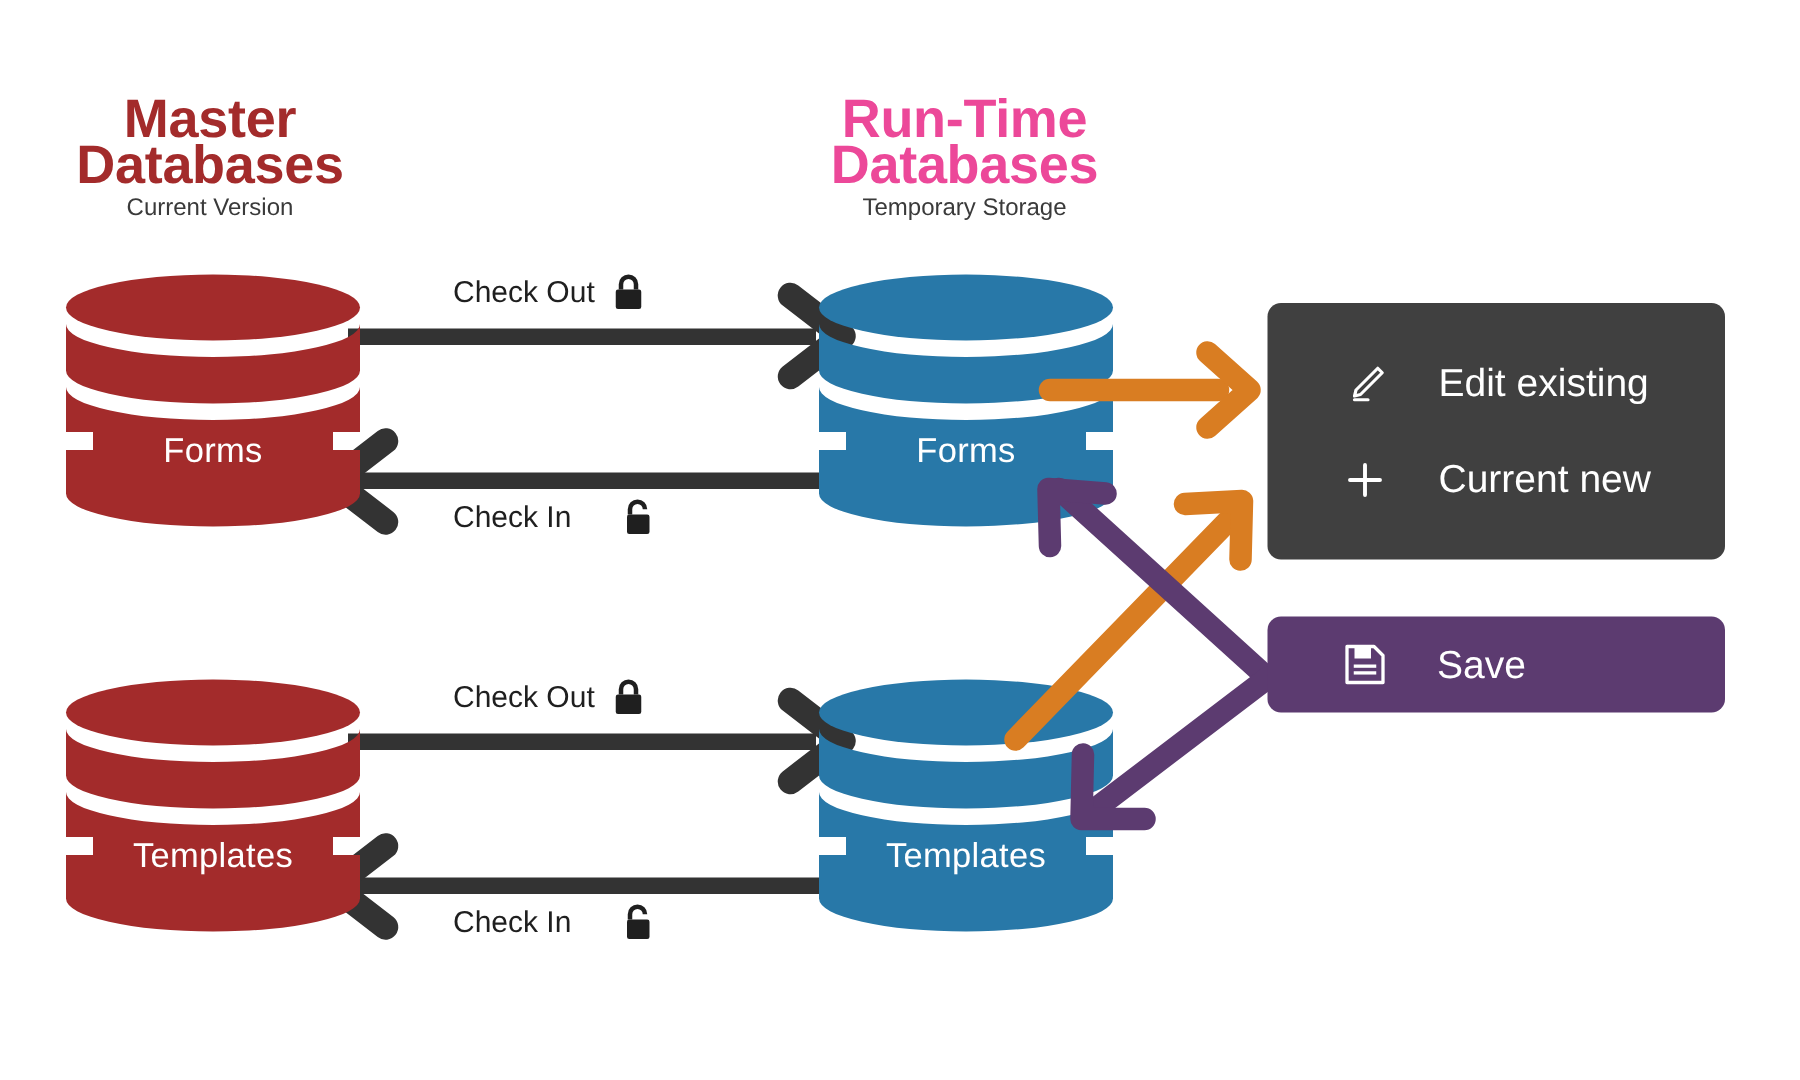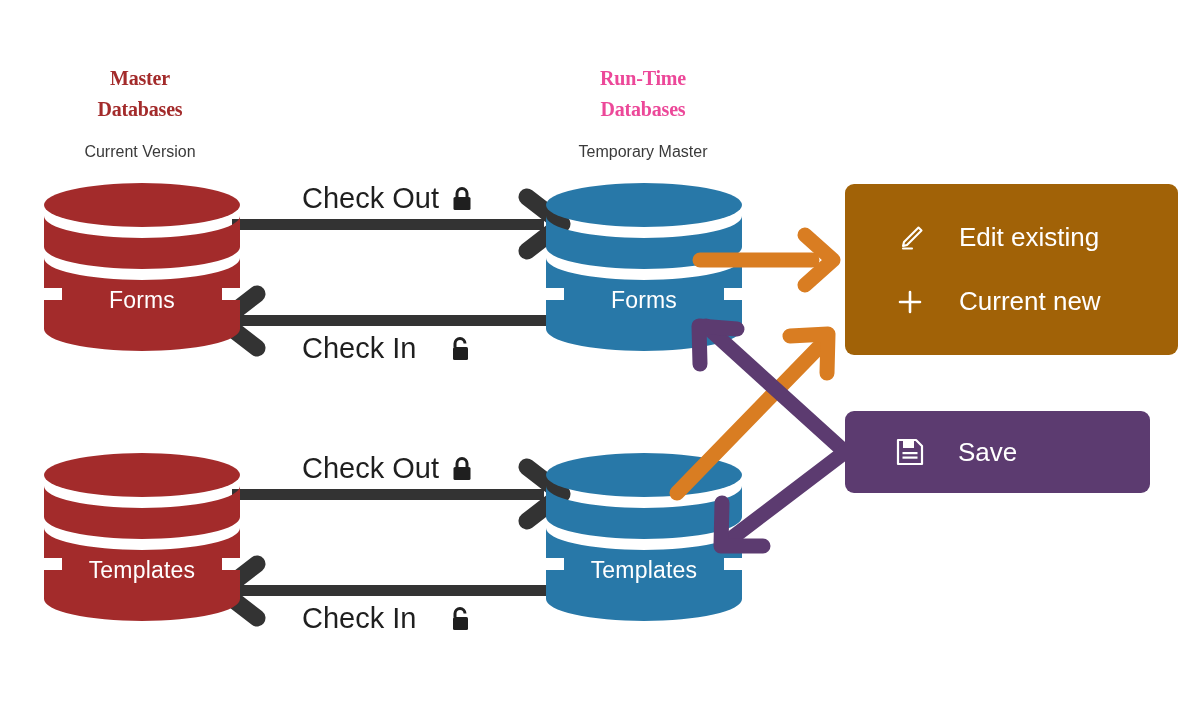--- a/index.html
+++ b/index.html
@@ -9,26 +9,25 @@
     font-family:"Liberation Sans", sans-serif;
     overflow:hidden;
     position:relative;
   }
   #stage{position:absolute;left:0;top:0;width:1200px;height:720px;}
   .layer{position:absolute;left:0;top:0;width:1200px;height:720px;}
 
   
   .col-head{position:absolute;text-align:center;}
   .col-title{
-    font-size:20px;font-weight:bold;line-height:31px;
+    font-size:36px;font-weight:bold;line-height:31px;
     letter-spacing:-0.2px;
-    font-family:Liberation Serif, serif;
   }
   .col-sub{
-    font-size:16px;color:#3a3a3a;margin-top:18px;font-weight:normal;
+    font-size:16px;color:#3a3a3a;margin-top:5px;font-weight:normal;
   }
   #head-master{left:20px;top:63px;width:240px;}
   #head-master .col-title{color:#A32B2B;}
   #head-runtime{left:523px;top:63px;width:240px;}
   #head-runtime .col-title{color:#ec4899;}
 
   
   .cyl{position:absolute;}
   .cyl svg{display:block;overflow:visible;}
   .cyl-label{
@@ -46,29 +45,29 @@
   }
   .panel-row{
     display:flex;align-items:center;
     color:#ffffff;font-size:26px;
     padding-left:48px;
   }
   .panel-row .pico{
     width:34px;min-width:34px;display:flex;align-items:center;justify-content:center;
     margin-right:32px;
   }
-  #panel-edit{left:845px;top:184px;width:333px;height:171px;background:#a16207;}
+  #panel-edit{left:845px;top:202px;width:305px;height:171px;background:#404040;}
   #panel-edit .panel-row:first-child{margin-bottom:33px;}
-  #panel-save{left:845px;top:411px;width:305px;height:82px;background:#5C3B70;}
+  #panel-save{left:845px;top:411px;width:305px;height:64px;background:#5C3B70;}
   #panel-save .panel-row .pico{margin-right:31px;}
 
   
   .edge-label{
     position:absolute;display:flex;align-items:center;
-    font-size:29px;color:#1f1f1f;white-space:nowrap;
+    font-size:20px;color:#1f1f1f;white-space:nowrap;
   }
   .edge-label .lico{display:flex;align-items:center;margin-left:12px;}
 </style>
 </head>
 <body>
 
 <div id="stage">
 
   <svg class="layer" viewBox="0 0 1200 720" width="1200" height="720">
 
@@ -181,21 +180,21 @@
       <span>Databases</span>
     </div>
     <div class="col-sub">Current Version</div>
   </div>
 
   <div class="col-head" id="head-runtime">
     <div class="col-title">
       <span>Run-Time</span><br>
       <span>Databases</span>
     </div>
-    <div class="col-sub">Temporary Master</div>
+    <div class="col-sub">Temporary Storage</div>
   </div>
 
   <div class="edge-label" style="left:302px;top:182px;">
     <span>Check Out</span>
     <span class="lico">
       <svg width="22" height="26" viewBox="0 0 22 26">
         <path d="M6 11 V7.5 A5 5 0 0 1 16 7.5 V11" fill="none" stroke="#1f1f1f" stroke-width="3"></path>
         <rect x="2.5" y="11" width="17" height="13" rx="1.5" fill="#1f1f1f"></rect>
       </svg>
     </span>

